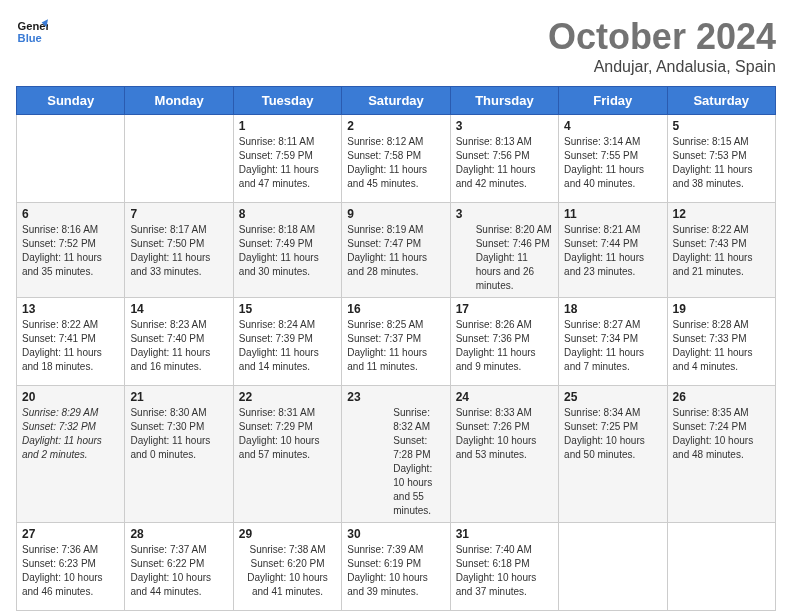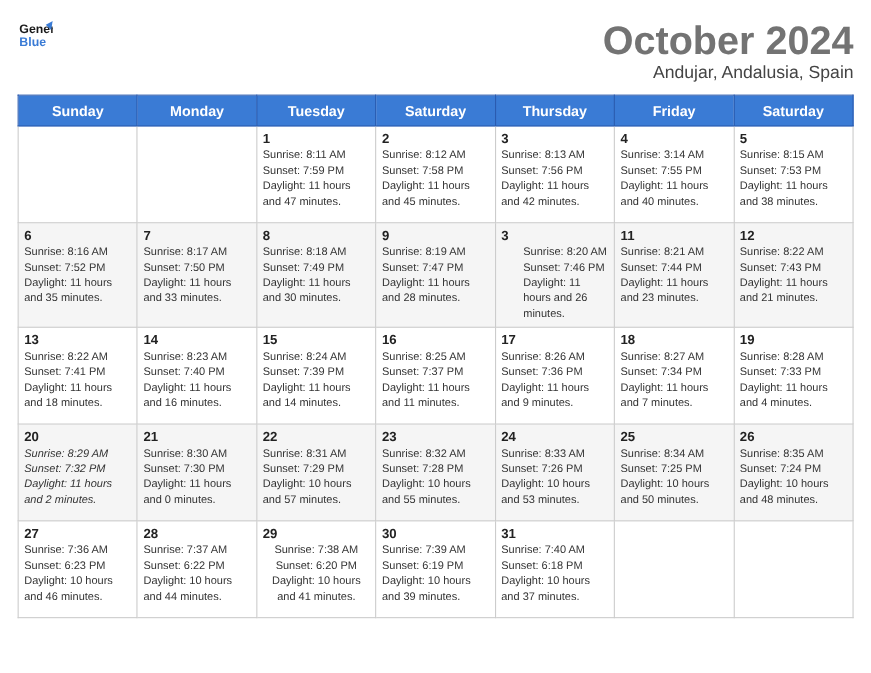--- a/index.html
+++ b/index.html
@@ -243,21 +243,21 @@
 Daylight: 11 hours and 0 minutes.</div>
         </td>
         <td>
           <span class="day-number">22</span>
           <div class="cell-info" style="white-space: pre-line;">Sunrise: 8:31 AM
 Sunset: 7:29 PM
 Daylight: 10 hours and 57 minutes.</div>
         </td>
         <td>
           <span class="day-number">23</span>
-          <div class="cell-info" style="white-space: pre-line;">Sunrise: 8:32 AM
+          <div class="cell-info" style="white-space: pre-line; margin-left: 46px;">Sunrise: 8:32 AM
 Sunset: 7:28 PM
 Daylight: 10 hours and 55 minutes.</div>
         </td>
         <td>
           <span class="day-number">24</span>
           <div class="cell-info" style="white-space: pre-line;">Sunrise: 8:33 AM
 Sunset: 7:26 PM
 Daylight: 10 hours and 53 minutes.</div>
         </td>
         <td>

